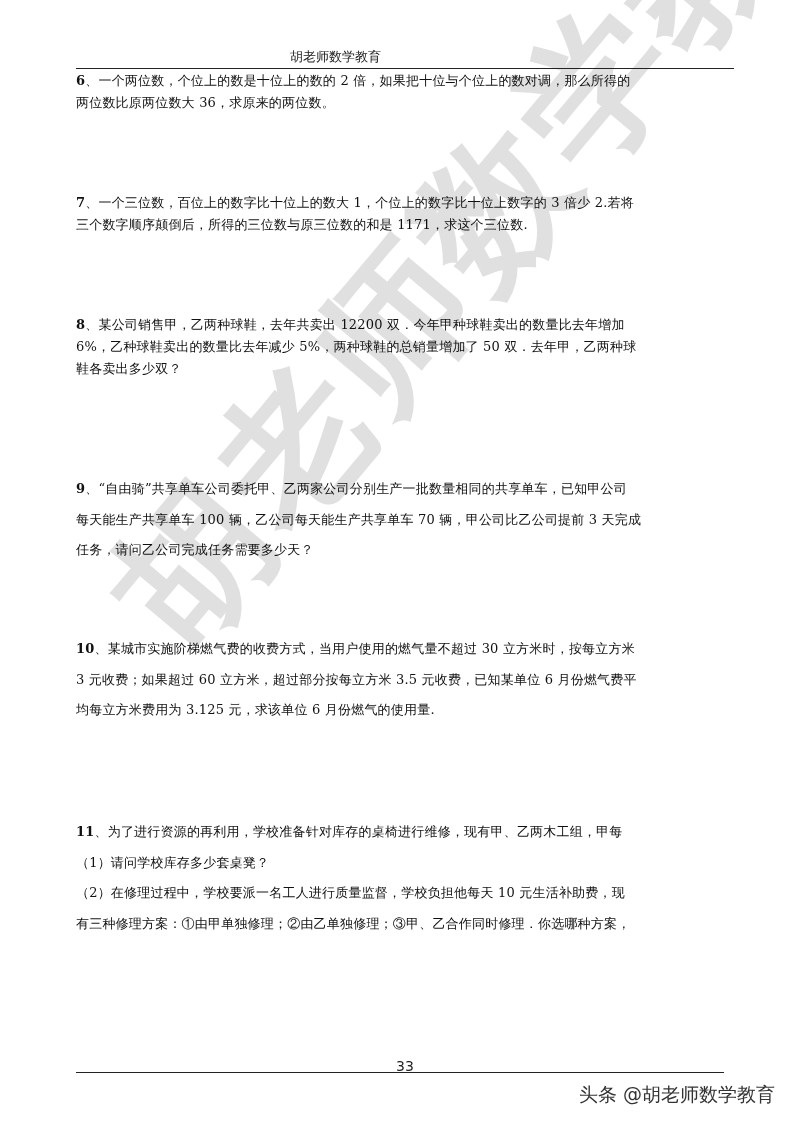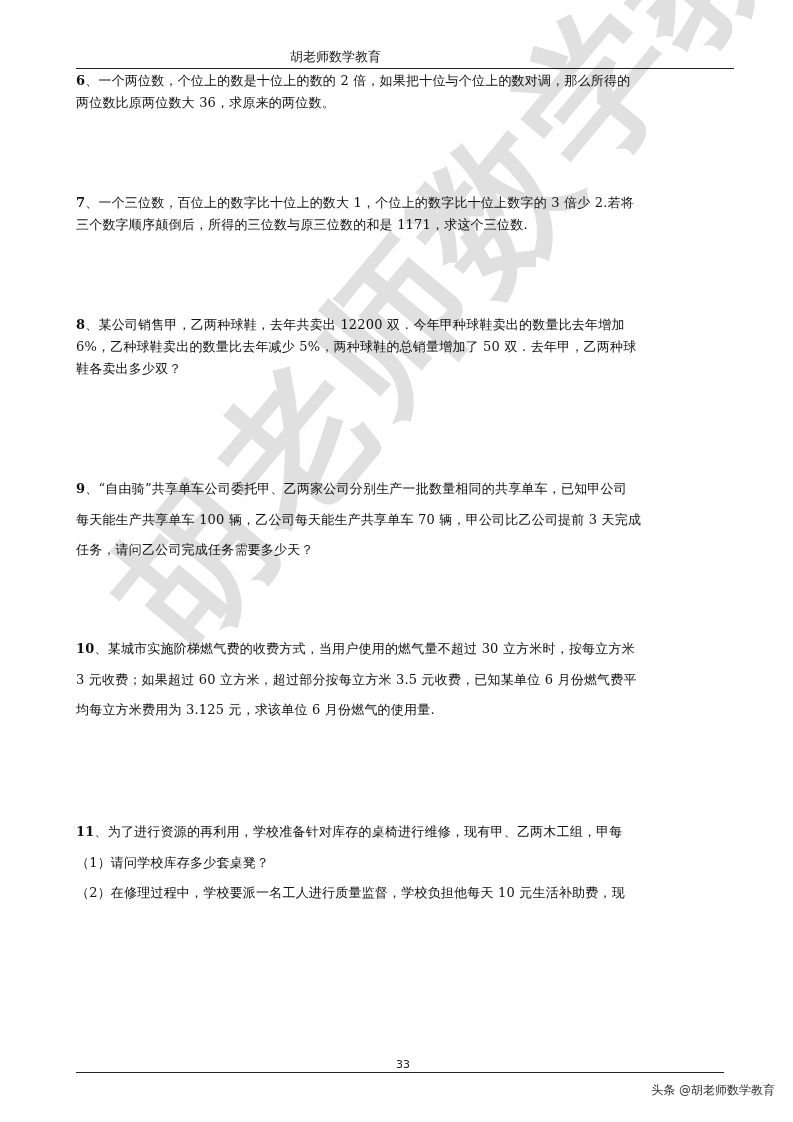--- a/index.html
+++ b/index.html
@@ -7,23 +7,23 @@
          font-family: "DejaVu Serif", "Liberation Serif", serif; color: #111; }
   .header-title { position: absolute; left: 0; width: 793px; top: 48px; text-align: center;
          font-family: "DejaVu Sans", sans-serif; font-size: 13px; color: #222; padding-left: 20px; box-sizing: border-box;}
   .header-title span{ position:absolute; left:290px; }
   .header-rule { position: absolute; left: 76px; width: 658px; top: 68px; height: 1px; background: #222; }
   .q { position: absolute; left: 76px; width: 660px; font-size: 13px; line-height: 22px; letter-spacing: 0.2px; }
   .q .num { font-weight: bold; }
   .q p { margin: 0; }
   .lh30 { line-height: 30.5px; }
   .sub { text-indent: 0; }
-  .footer-num { position: absolute; top: 1058px; left: 396px; font-family: "DejaVu Sans", sans-serif; font-size: 11px; color: #222; }
+  .footer-num { position: absolute; top: 1058px; left: 396px; font-family: "DejaVu Sans", sans-serif; font-size: 14px; color: #222; }
   .footer-rule { position: absolute; left: 76px; width: 648px; top: 1072px; height: 1px; background: #222; }
-  .brand { position: absolute; top: 1082px; right: 18px; font-family: "DejaVu Sans", sans-serif; font-size: 12px; color: #333;
+  .brand { position: absolute; top: 1082px; right: 18px; font-family: "DejaVu Sans", sans-serif; font-size: 19px; color: #333;
            text-shadow: 1px 1px 0 #fff, -1px -1px 0 #fff, 0 0 2px #fff; }
   .watermark { position: absolute; left: 70px; top: 560px; font-family: "DejaVu Sans", sans-serif; font-size: 150px;
            color: rgba(160,160,160,0.32); transform: rotate(-50deg); transform-origin: left top; white-space: nowrap;
            letter-spacing: 6px; font-weight: bold; pointer-events: none; }
 </style>
 </head>
 <body>
 
 <div class="watermark">胡老师数学教育</div>
 
@@ -57,17 +57,18 @@
 <div class="q lh30" style="top:634px">
   <p><span class="num">10</span><span>、</span><span>某城市实施阶梯燃气费的收费方式，当用户使用的燃气量不超过 30 立方米时，按每立方米</span></p>
   <p>3 元收费；如果超过 60 立方米，超过部分按每立方米 3.5 元收费，已知某单位 6 月份燃气费平</p>
   <p>均每立方米费用为 3.125 元，求该单位 6 月份燃气的使用量.</p>
 </div>
 
 <div class="q lh30" style="top:817px">
   <p><span class="num">11</span><span>、</span><span>为了进行资源的再利用，学校准备针对库存的桌椅进行维修，现有甲、乙两木工组，甲每</span></p>
   <p class="sub">（1）请问学校库存多少套桌凳？</p>
   <p class="sub">（2）在修理过程中，学校要派一名工人进行质量监督，学校负担他每天 10 元生活补助费，现</p>
+  <p>有三种修理方案：①由甲单独修理；②由乙单独修理；③甲、乙合作同时修理．你选哪种方案，</p>
 </div>
 
 <div class="footer-num">33</div>
 <div class="footer-rule"></div>
 <div class="brand">头条 @胡老师数学教育</div>
 
 </body></html>

